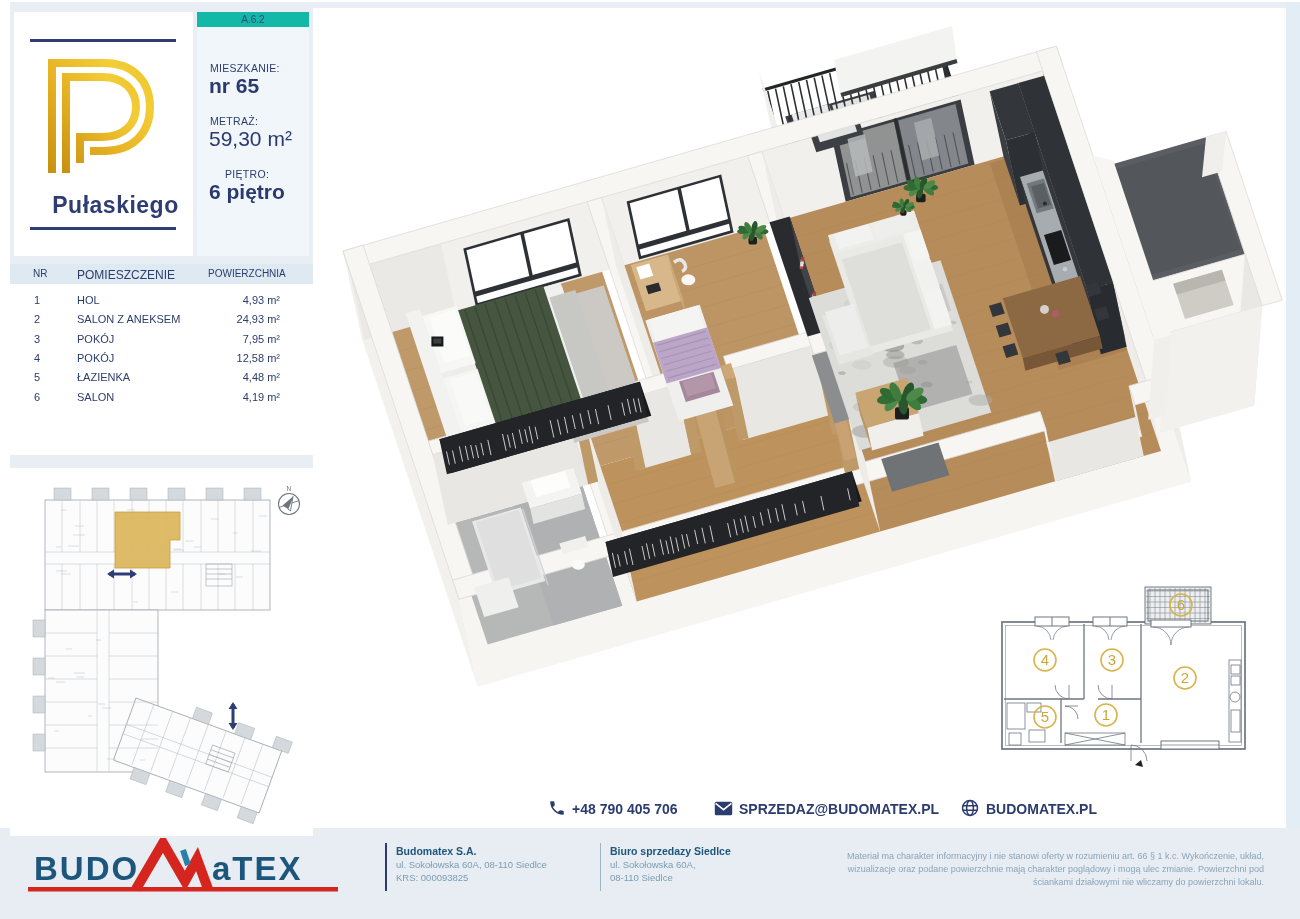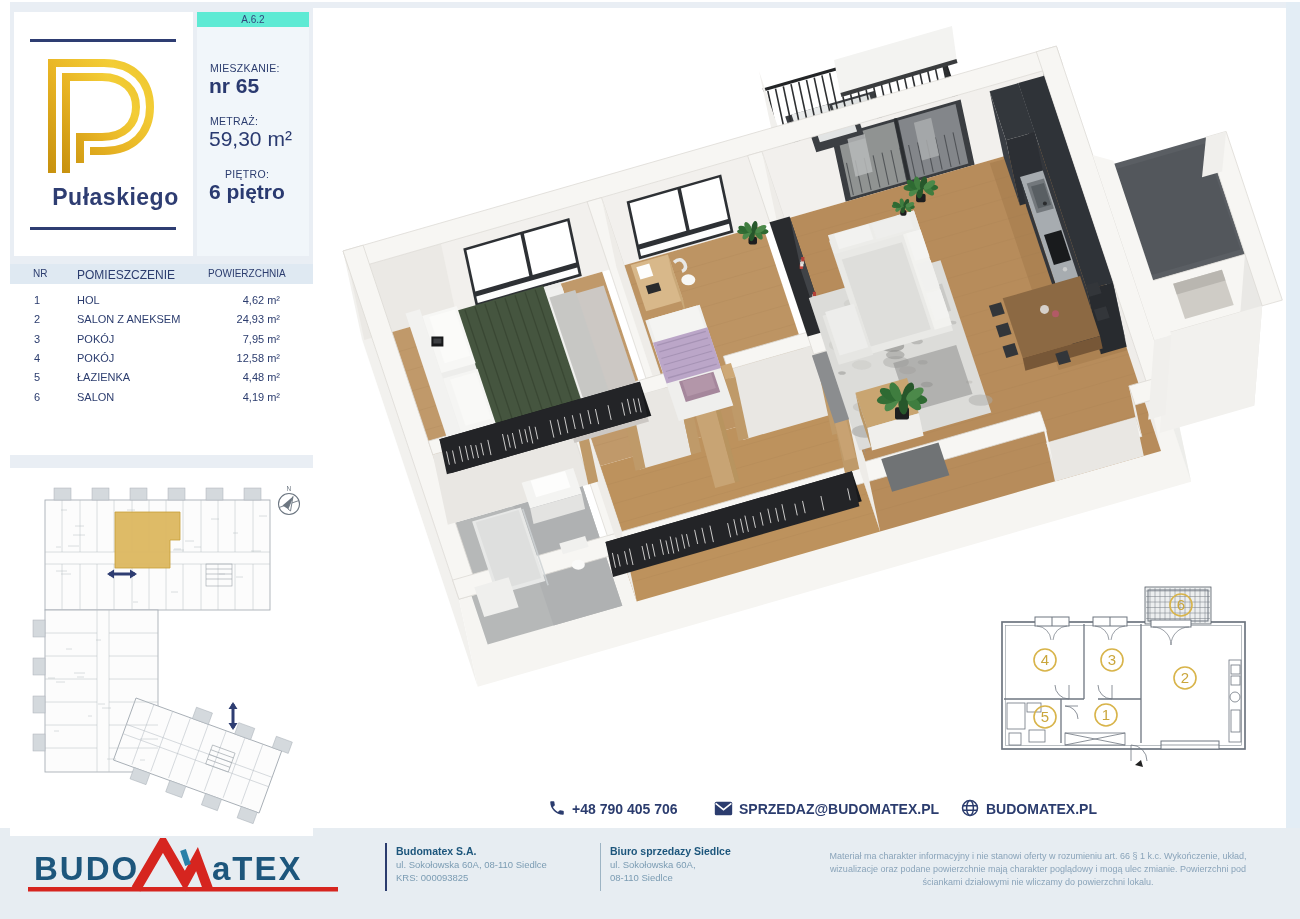--- a/index.html
+++ b/index.html
@@ -12,41 +12,41 @@
 <div class="abs" style="left:0;top:828px;width:1300px;height:91px;background:#e7edf2"></div>
 
 <div class="abs" style="left:10px;top:8px;width:303px;height:828px;background:#e9eef4"></div>
 
 <div class="abs" style="left:14px;top:12px;width:179px;height:244px;background:#fff"></div>
 
 <div class="abs" style="left:30px;top:39px;width:146px;height:3px;background:#2e3d72"></div>
 
 <div class="abs" style="left:30px;top:227px;width:146px;height:3px;background:#2e3d72"></div>
 
-<div class="abs" style="left:14px;top:184px;width:203px;text-align:center;font-size:23px;font-weight:bold;color:#2e3d72;letter-spacing:0.5px">Pułaskiego</div>
+<div class="abs" style="left:14px;top:192px;width:203px;text-align:center;font-size:23px;font-weight:bold;color:#2e3d72;letter-spacing:0.5px">Pułaskiego</div>
 
 <svg class="abs" style="left:44px;top:55px" width="112" height="120" viewBox="0 0 112 120">
 <defs>
       <linearGradient id="gold" x1="0" y1="1" x2="1" y2="0">
 <stop offset="0" stop-color="#c8920f"></stop>
         <stop offset="0.45" stop-color="#e8b424"></stop>
         <stop offset="0.8" stop-color="#f3cd36"></stop>
         <stop offset="1" stop-color="#edc52e"></stop>
 </linearGradient>
     </defs>
 <g fill="none" stroke="url(#gold)">
 <path d="M8,118 L8,8 L60,8 C89,8 106,26 106,52 C106,78 89,96 60,96 L46,96" stroke-width="8"></path>
 <path d="M22,118 L22,22 L58,22 C80,22 92,35 92,52 C92,69 80,82 58,82 L36,82 L36,108" stroke-width="8"></path>
 <path d="M8,114 L52,114" stroke-width="8"></path>
 <path d="M50,36 L50,96" stroke-width="7"></path>
 <path d="M64,52 L64,82" stroke-width="7"></path>
 </g>
 </svg>
 
-<div class="abs" style="left:197px;top:12px;width:112px;height:15px;background:#5eead4;color:#33477e;font-size:10px;text-align:center;line-height:15px">A.6.2</div>
+<div class="abs" style="left:197px;top:12px;width:112px;height:15px;background:#14b8a6;color:#33477e;font-size:10px;text-align:center;line-height:15px">A.6.2</div>
 
 <div class="abs" style="left:197px;top:27px;width:112px;height:229px;background:#f1f6fa"></div>
 
 <div class="abs" style="left:210px;top:62px;font-size:10.5px;color:#2b3c6e;letter-spacing:0.3px">MIESZKANIE:</div>
 
 <div class="abs" style="left:209px;top:74px;font-size:21px;font-weight:bold;color:#2a3a70">nr 65</div>
 
 <div class="abs" style="left:210px;top:115px;font-size:10.5px;color:#2b3c6e;letter-spacing:0.3px">METRAŻ:</div>
 
 <div class="abs" style="left:209px;top:127px;font-size:21px;font-weight:normal;color:#2a3a70">59,30 m²</div>
@@ -57,21 +57,21 @@
 
 <div class="abs" style="left:10px;top:264px;width:303px;height:20px;background:#dfe9f2"></div>
 <div class="abs" style="left:33px;top:268px;font-size:10px;color:#2b3c6e">NR</div>
 <div class="abs" style="left:77px;top:268px;font-size:12px;color:#2b3c6e">POMIESZCZENIE</div>
 <div class="abs" style="left:208px;top:268px;font-size:10px;color:#2b3c6e">POWIERZCHNIA</div>
 
 <div class="abs" style="left:10px;top:284px;width:303px;height:171px;background:#fff"></div>
 
 <div class="abs" style="left:34px;top:294px;font-size:11px;color:#2b3c6e">1</div>
 <div class="abs" style="left:77px;top:294px;font-size:11px;color:#2b3c6e">HOL</div>
-<div class="abs" style="left:200px;top:294px;width:80px;text-align:right;font-size:11px;color:#2b3c6e">4,62 m²</div>
+<div class="abs" style="left:200px;top:294px;width:80px;text-align:right;font-size:11px;color:#2b3c6e">4,93 m²</div>
 
 <div class="abs" style="left:34px;top:313.3px;font-size:11px;color:#2b3c6e">2</div>
 <div class="abs" style="left:77px;top:313.3px;font-size:11px;color:#2b3c6e">SALON Z ANEKSEM</div>
 <div class="abs" style="left:200px;top:313.3px;width:80px;text-align:right;font-size:11px;color:#2b3c6e">24,93 m²</div>
 
 <div class="abs" style="left:34px;top:332.6px;font-size:11px;color:#2b3c6e">3</div>
 <div class="abs" style="left:77px;top:332.6px;font-size:11px;color:#2b3c6e">POKÓJ</div>
 <div class="abs" style="left:200px;top:332.6px;width:80px;text-align:right;font-size:11px;color:#2b3c6e">7,95 m²</div>
 
 <div class="abs" style="left:34px;top:351.90000000000003px;font-size:11px;color:#2b3c6e">4</div>
@@ -814,13 +814,13 @@
 <div class="abs" style="left:396px;top:872px;font-size:9.5px;color:#7b9cb3">KRS: 000093825</div>
 
 <div class="abs" style="left:600px;top:843px;width:1px;height:48px;background:#9db4c4"></div>
 
 <div class="abs" style="left:610px;top:845px;font-size:10.5px;font-weight:bold;color:#1d567c">Biuro sprzedazy Siedlce</div>
 
 <div class="abs" style="left:610px;top:859px;font-size:9.5px;color:#7b9cb3">ul. Sokołowska 60A,</div>
 
 <div class="abs" style="left:610px;top:872px;font-size:9.5px;color:#7b9cb3">08-110 Siedlce</div>
 
-<div class="abs" style="left:812px;top:850px;width:452px;font-size:9px;line-height:13px;color:#8aa4ba;text-align:center">Materiał ma charakter informacyjny i nie stanowi oferty w rozumieniu art. 66 § 1 k.c. Wykończenie, układ, wizualizacje oraz podane powierzchnie mają charakter poglądowy i mogą ulec zmianie. Powierzchni pod ściankami działowymi nie wliczamy do powierzchni lokalu.</div>
+<div class="abs" style="left:812px;top:850px;width:452px;font-size:9px;line-height:13px;color:#8aa4ba;text-align:right">Materiał ma charakter informacyjny i nie stanowi oferty w rozumieniu art. 66 § 1 k.c. Wykończenie, układ, wizualizacje oraz podane powierzchnie mają charakter poglądowy i mogą ulec zmianie. Powierzchni pod ściankami działowymi nie wliczamy do powierzchni lokalu.</div>
 
 </body></html>

